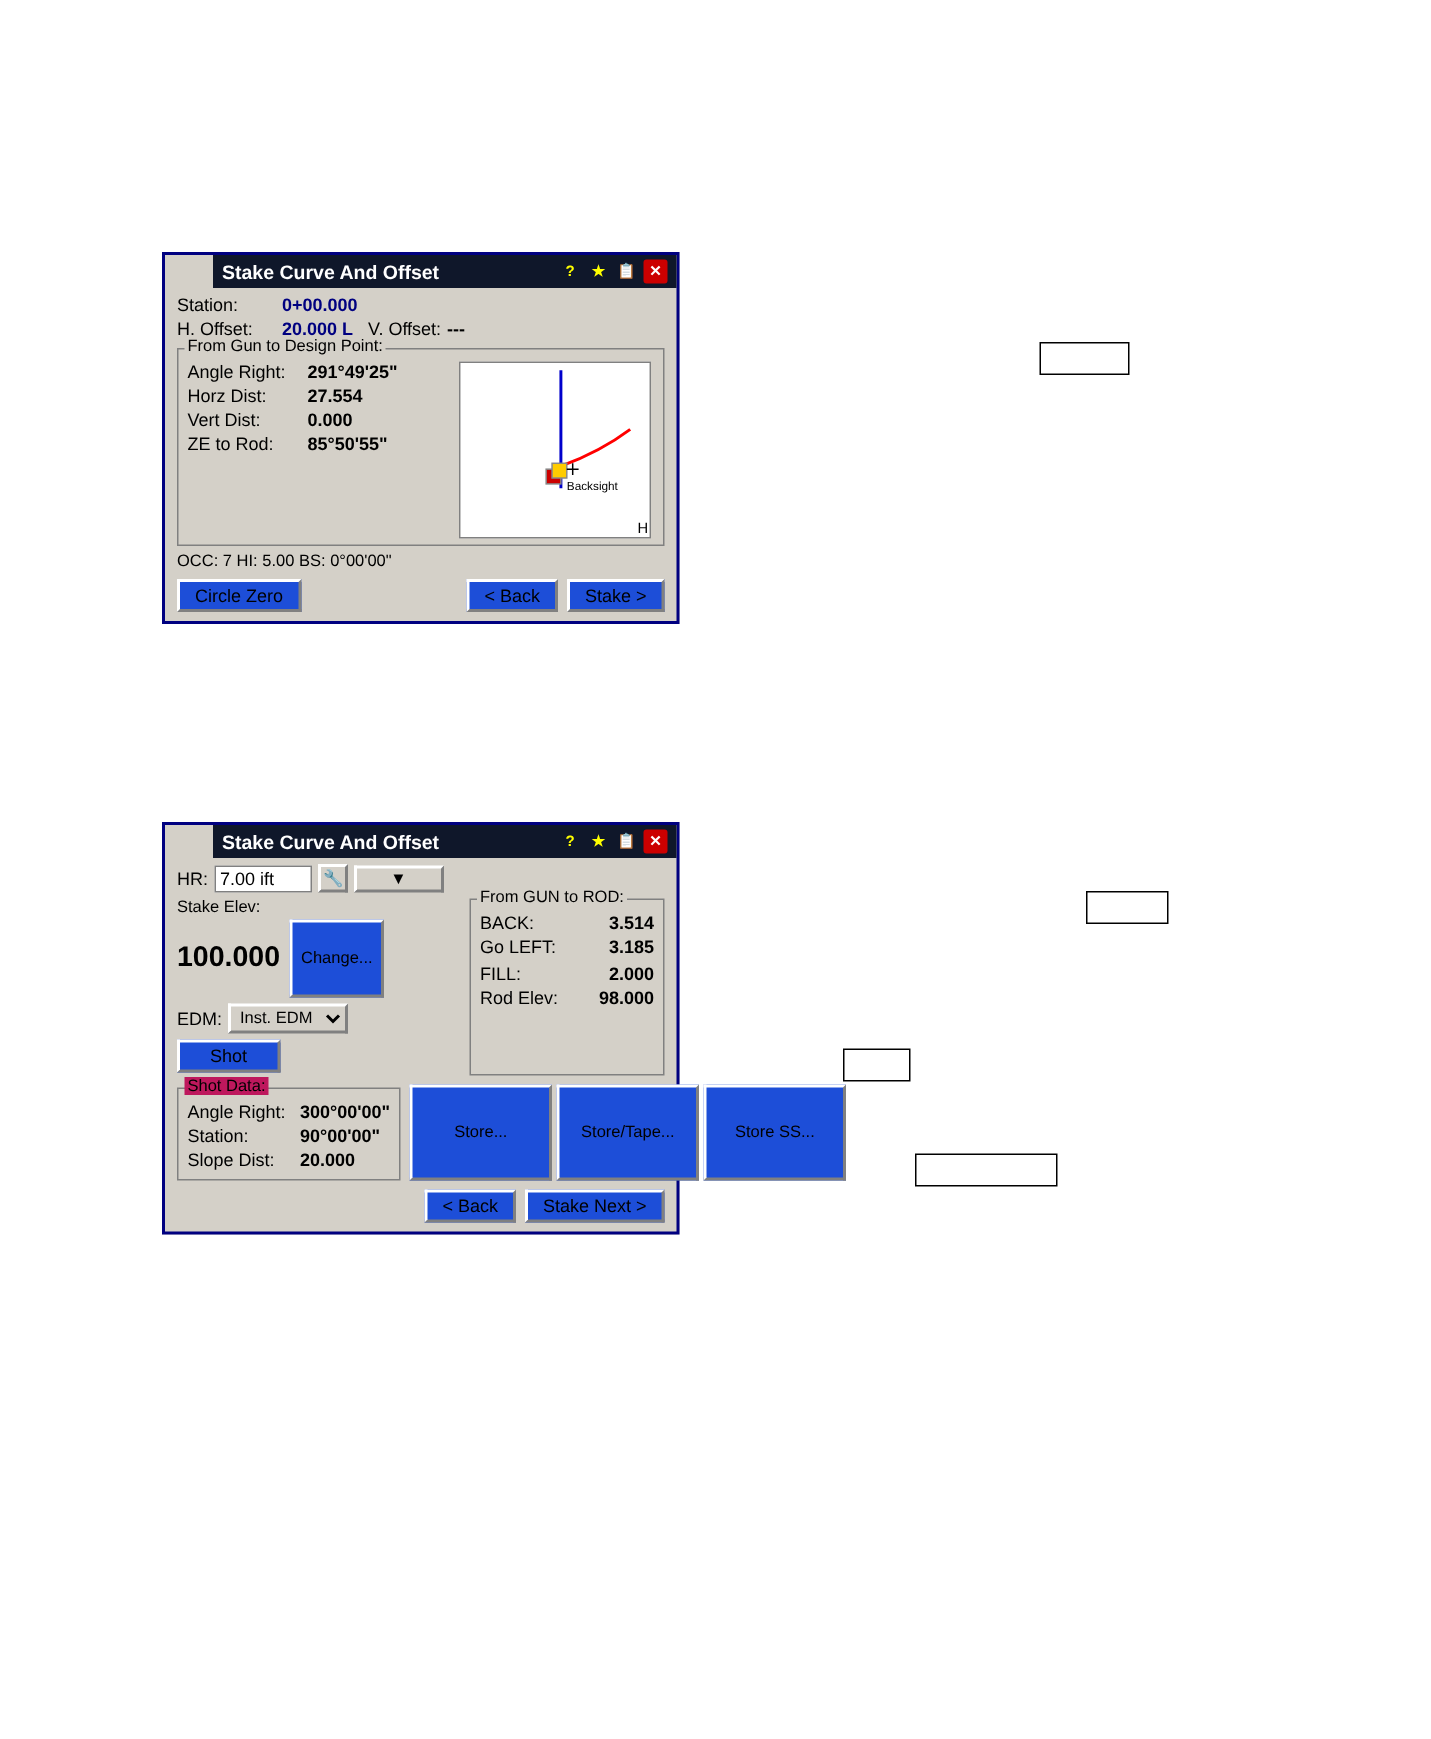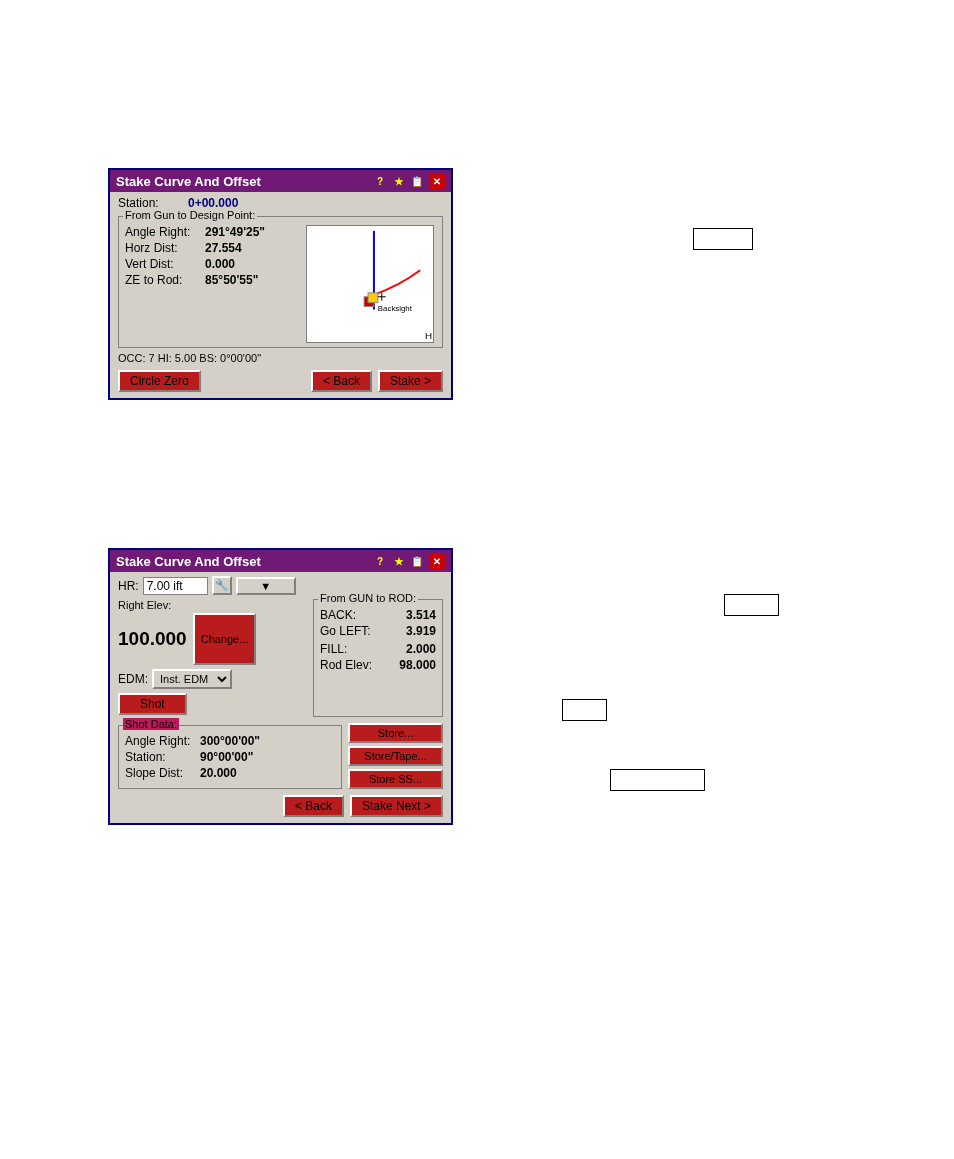--- a/index.html
+++ b/index.html
@@ -14,28 +14,29 @@
 
     
     .dialog {
       position: absolute;
       border: 2px solid #000080;
       background: #d4d0c8;
       width: 345px;
     }
 
     .dialog-titlebar {
-      background: #701a75;
+      background: #0f172a;
       color: white;
       font-weight: bold;
       font-size: 13px;
       padding: 3px 6px;
       display: flex;
       align-items: center;
       justify-content: space-between;
+      margin-left: 32px;
     }
 
     .dialog-titlebar-left {
       display: flex;
       align-items: center;
       gap: 4px;
     }
 
     .titlebar-icons {
       display: flex;
@@ -134,21 +135,21 @@
 
     
     .btn-row {
       display: flex;
       gap: 6px;
       margin-top: 6px;
       align-items: center;
     }
 
     button {
-      background: #b91c1c;
+      background: #1d4ed8;
       border: 2px solid;
       border-color: #ffffff #808080 #808080 #ffffff;
       padding: 2px 10px;
       font-size: 12px;
       cursor: pointer;
       min-width: 60px;
       font-family: Arial, sans-serif;
     }
 
     .occ-row {
@@ -250,21 +251,21 @@
       position: absolute;
       top: -8px;
       left: 4px;
       background: #be185d;
       padding: 0 2px;
       font-size: 11px;
     }
 
     .right-buttons {
       display: flex;
-      flex-direction: column;
+      flex-direction: row;
       gap: 3px;
     }
 
     .right-buttons button {
       width: 95px;
       font-size: 11px;
       padding: 2px 4px;
     }
 
     
@@ -296,20 +297,26 @@
       <span class="titlebar-icon icon-help">?</span>
       <span class="titlebar-icon icon-star">★</span>
       <span class="titlebar-icon icon-clipboard">📋</span>
       <span class="titlebar-icon icon-close">✕</span>
     </div>
   </div>
   <div class="dialog-body">
     <div class="field-row">
       <span class="field-label">Station:</span>
       <span class="field-value">0+00.000</span>
+    </div>
+    <div class="field-row">
+      <span class="field-label">H. Offset:</span>
+      <span class="field-value">20.000 L</span>
+      <span style="margin-left: 10px;">V. Offset:</span>
+      <span style="margin-left:4px; font-weight:bold;">---</span>
     </div>
 
     <div class="section-box" style="margin-top:6px;">
       <span class="section-label">From Gun to Design Point:</span>
       <div class="two-col" style="margin-top:4px;">
         <div class="col-left">
           <div class="field-row">
             <span style="min-width:80px;">Angle Right:</span>
             <span class="field-value-black">291°49'25"</span>
           </div>
@@ -381,21 +388,21 @@
       <span>HR:</span>
       <input type="text" class="input-field" value="7.00 ift" style="width: 65px;">
       <button class="small-btn" style="width:20px; padding:1px 2px;">🔧</button>
       <button class="dropdown-btn">▼</button>
     </div>
 
     <div class="two-panel">
 
       <div class="left-panel">
         <div class="field-row">
-          <span style="font-size:11px;">Right Elev:</span>
+          <span style="font-size:11px;">Stake Elev:</span>
         </div>
         <div class="field-row" style="margin-bottom:4px;">
           <span class="field-value-black" style="font-size:19px;">100.000</span>
           <button style="margin-left:6px; font-size:11px; padding:18px 6px;">Change...</button>
         </div>
         <div class="field-row">
           <span>EDM:</span>
           <select class="edm-select" style="margin-left:4px;">
             <option>Inst. EDM</option>
           </select>
@@ -406,21 +413,21 @@
       </div>
 
       <div class="right-panel">
         <span class="right-panel-label">From GUN to ROD:</span>
         <div class="right-field-row" style="margin-top:4px;">
           <span class="right-label">BACK:</span>
           <span class="right-value">3.514</span>
         </div>
         <div class="right-field-row">
           <span class="right-label">Go LEFT:</span>
-          <span class="right-value">3.919</span>
+          <span class="right-value">3.185</span>
         </div>
         <div class="right-field-row" style="margin-top:4px;">
           <span class="right-label">FILL:</span>
           <span class="right-value">2.000</span>
         </div>
         <div class="right-field-row">
           <span class="right-label">Rod Elev:</span>
           <span class="right-value">98.000</span>
         </div>
       </div>

